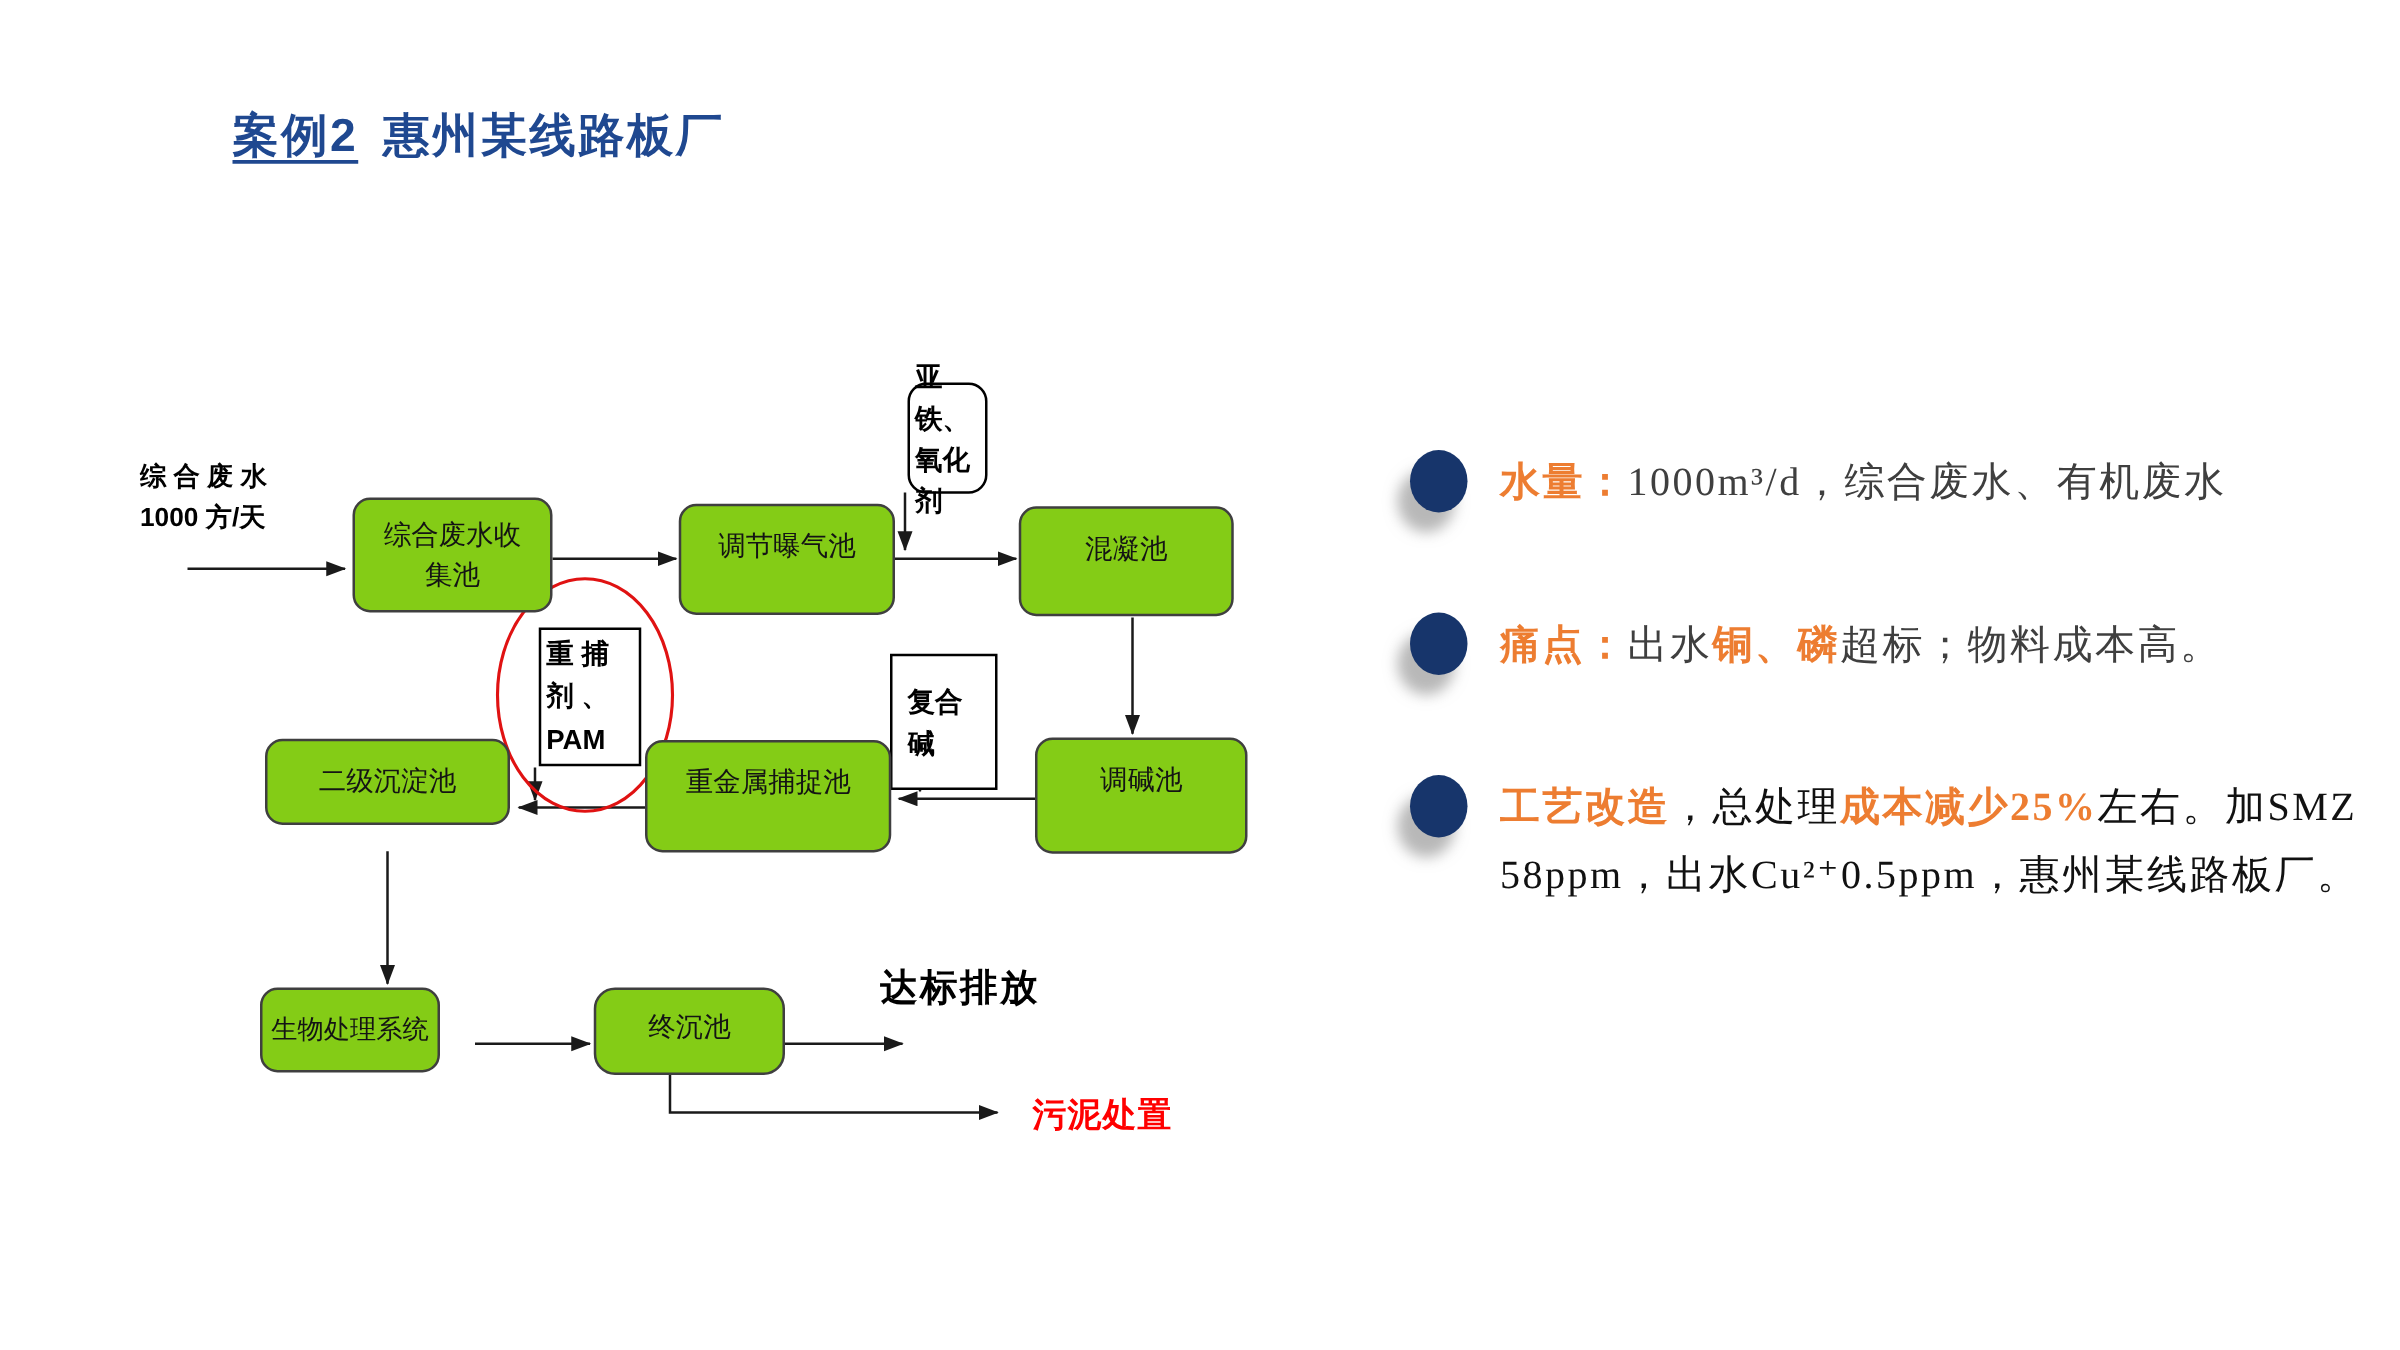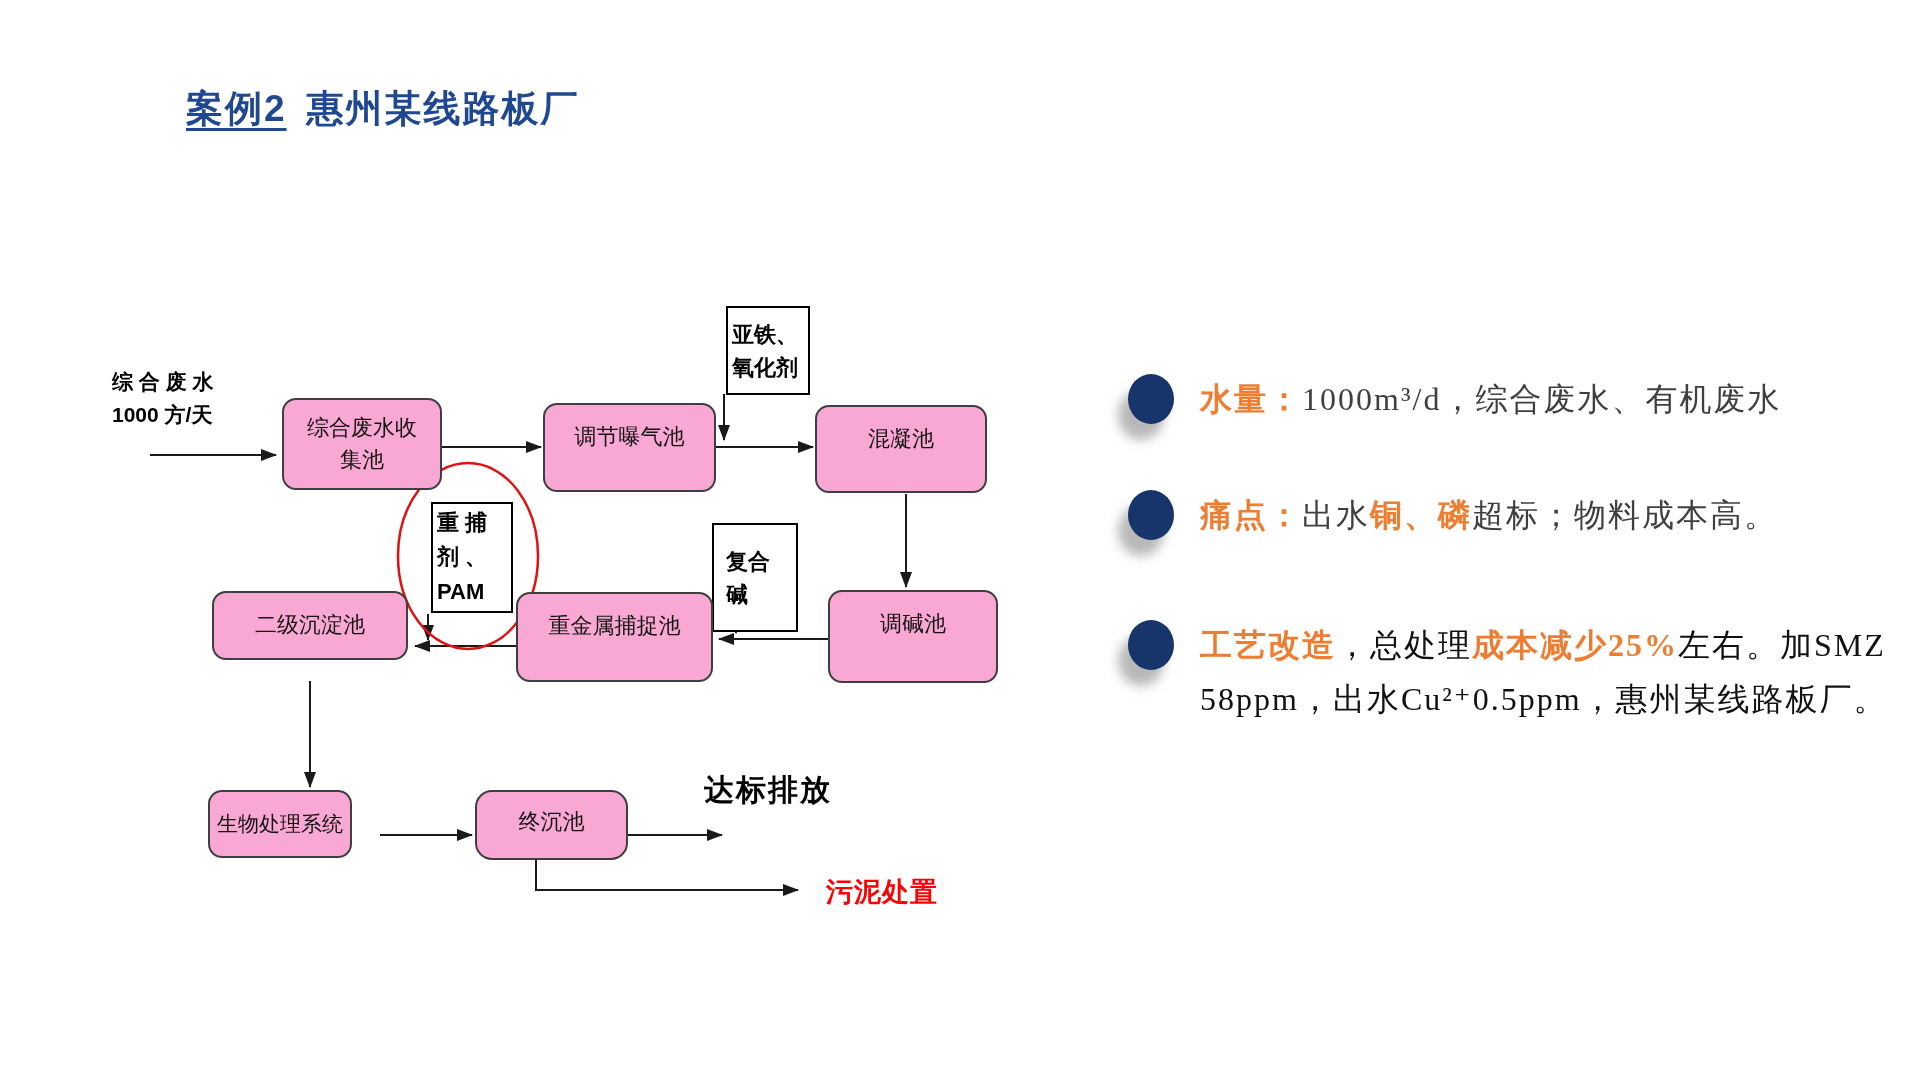--- a/index.html
+++ b/index.html
@@ -31,21 +31,21 @@
   }
 
   
   .flow{position:absolute;inset:0;}
   .connectors{position:absolute;left:0;top:0;pointer-events:none;}
   .connectors path,.connectors line,.connectors polyline{stroke:#1a1a1a;stroke-width:2;fill:none;}
   .connectors .redring{stroke:var(--highlight-ellipse-red);stroke-width:2.5;fill:none;}
   .connectors marker path{fill:#1a1a1a;stroke:none;}
 
   .flowbox{
-    position:absolute;box-sizing:border-box;background:#f9a8d4;
+    position:absolute;box-sizing:border-box;background:#84cc16;
     border:2px solid #3F3F3F;border-radius:14px;
     display:flex;align-items:center;justify-content:center;
     font-size:22px;color:#141414;text-align:center;line-height:1.45;
     white-space:pre-line;
   }
   .txt-high{align-items:flex-start;padding-top:16px;}
   .chembox{
     position:absolute;box-sizing:border-box;background:#fff;
     border:2.5px solid #000;
     display:flex;align-items:center;justify-content:flex-start;
@@ -54,21 +54,21 @@
   }
 
   .bx-collection{left:282px;top:398px;width:160px;height:92px;}
   .bx-aeration{left:543px;top:403px;width:173px;height:89px;}
   .bx-coagulation{left:815px;top:405px;width:172px;height:88px;}
   .bx-alkali-adjust{left:828px;top:590px;width:170px;height:93px;}
   .bx-heavy-metal{left:516px;top:592px;width:197px;height:90px;}
   .bx-secondary{left:212px;top:591px;width:196px;height:69px;}
   .bx-bio{left:208px;top:790px;width:144px;height:68px;font-size:21px;}
   .bx-final{left:475px;top:790px;width:153px;height:70px;align-items:flex-start;padding-top:14px;border-radius:17px;}
-  .bx-ferrous{left:726px;top:306px;width:84px;height:89px;}
+  .bx-ferrous{left:726px;top:306px;width:64px;height:89px;border-radius:15px;}
   .bx-compound-alkali{left:712px;top:523px;width:86px;height:109px;justify-content:center;padding:12px;}
   .bx-chelator{left:431px;top:502px;width:82px;height:111px;line-height:1.55;}
 
   .inflow-label{
     position:absolute;left:112px;top:366px;
     font-size:21px;font-weight:bold;color:#000;line-height:1.55;
     white-space:pre-line;
   }
   .discharge-label{
     position:absolute;left:704px;top:770px;
@@ -76,21 +76,21 @@
   }
   .sludge-label{
     position:absolute;left:826px;top:874px;
     font-size:27px;font-weight:bold;color:var(--sludge-red);letter-spacing:1px;
   }
 
   
   .bullet-row{
     position:absolute;left:1128px;display:flex;align-items:flex-start;gap:26px;
   }
-  .bullet-row.r1{top:372px;}
+  .bullet-row.r1{top:358px;}
   .bullet-row.r2{top:488px;}
   .bullet-row.r3{top:618px;}
   .dot{
     width:46px;height:50px;border-radius:50%;
     background:var(--bullet-navy);
     box-shadow:-10px 16px 11px rgba(125,125,125,.55);
     flex:0 0 auto;margin-top:2px;
   }
   .btext{
     font-family:"Liberation Serif","DejaVu Serif",serif;

